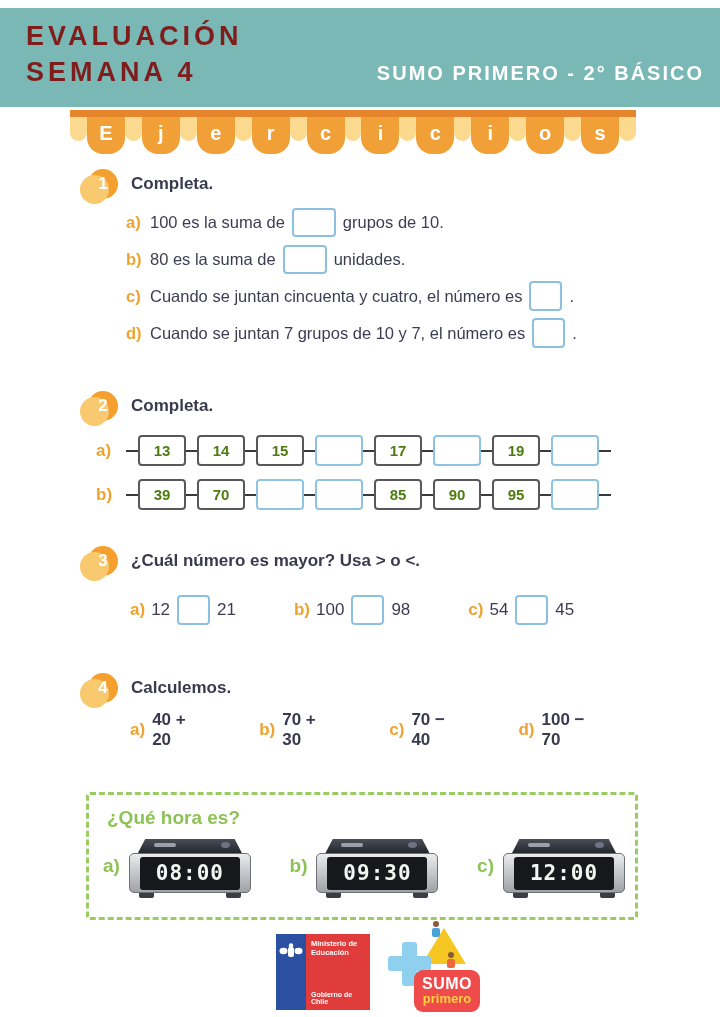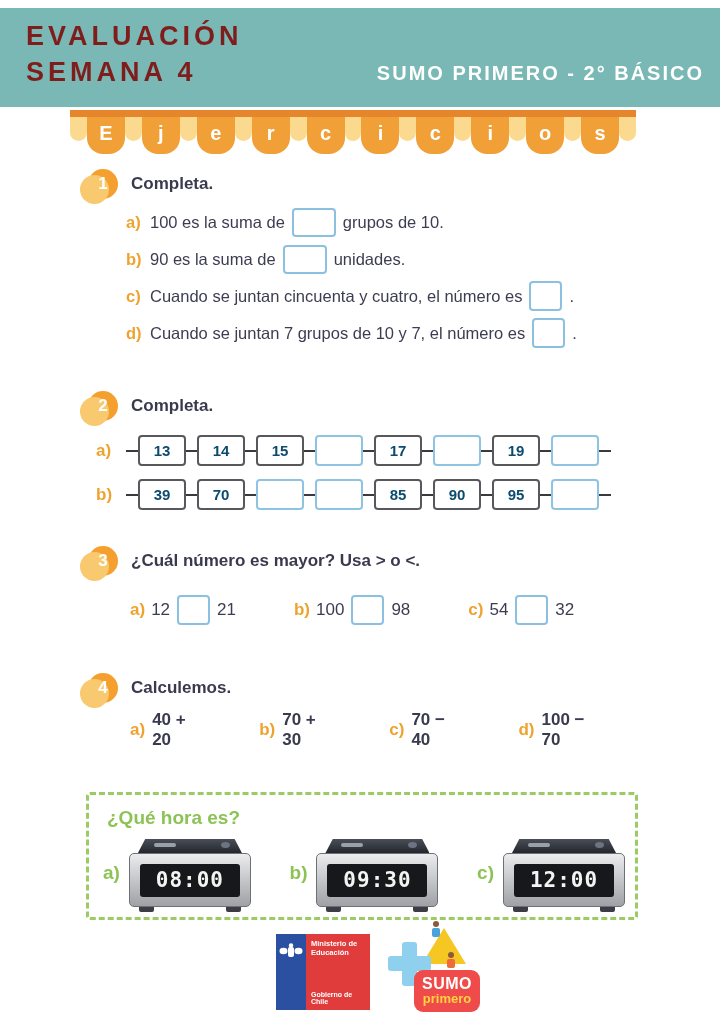--- a/index.html
+++ b/index.html
@@ -54,21 +54,21 @@
   .abox.sm { width:33px; height:30px; }
 
   
   .seq-row { display:flex; align-items:center; margin-left:8px; margin-top:13px; }
   .seq-label { color:#efa32f; font-weight:bold; font-size:17px; width:30px; flex:none; }
   .seq-dash { width:12px; height:2px; background:#3a3a3e; flex:none; }
   .seq-conn { width:11px; height:2px; background:#3a3a3e; flex:none; }
   .seq-cell {
     width:48px; height:31px; flex:none; border-radius:4px; background:#fff;
     display:flex; align-items:center; justify-content:center;
-    font-size:15px; font-weight:bold; color:#0c4a6e;
+    font-size:15px; font-weight:bold; color:#4d7c0f;
   }
   .seq-cell.filled { border:2px solid #58585c; }
   .seq-cell.empty  { border:2px solid #8fc3e2; }
 
   
   .cmp-row { display:flex; align-items:center; margin-left:42px; margin-top:18px; font-size:17px; }
   .cmp { display:flex; align-items:center; margin-right:58px; }
   .cmp-label { color:#efa32f; font-weight:bold; margin-right:6px; }
 
   
@@ -104,21 +104,21 @@
   }
   .clock-top::before {
     content:""; position:absolute; left:16px; top:4px; width:22px; height:4px;
     background:#9aa0aa; border-radius:2px;
   }
   .clock-top::after {
     content:""; position:absolute; right:12px; top:3px; width:9px; height:6px;
     background:#6d7380; border-radius:50%;
   }
   .clock-body {
-    height:54px; background:linear-gradient(180deg,#ececee 0%,#c9cacd 45%,#9fa1a6 100%);
+    height:40px; background:linear-gradient(180deg,#ececee 0%,#c9cacd 45%,#9fa1a6 100%);
     border:1px solid #6e7077; border-radius:5px;
     display:flex; align-items:center; justify-content:center;
   }
   .clock-screen {
     width:100px; height:33px; background:#17181c; border-radius:3px;
     display:flex; align-items:center; justify-content:center;
     color:#f4f4f2; font-family:"DejaVu Sans Mono", monospace;
     font-weight:bold; font-size:21px; letter-spacing:1px;
   }
   .clock::before, .clock::after {
@@ -203,21 +203,21 @@
     <div class="sec-title">Completa.</div>
   </div>
   <div class="item">
     <span class="item-label">a)</span>
     <span>100 es la suma de</span>
     <span class="abox"></span>
     <span>grupos de 10.</span>
   </div>
   <div class="item">
     <span class="item-label">b)</span>
-    <span>90 es la suma de</span>
+    <span>80 es la suma de</span>
     <span class="abox"></span>
     <span>unidades.</span>
   </div>
   <div class="item">
     <span class="item-label">c)</span>
     <span>Cuando se juntan cincuenta y cuatro, el número es</span>
     <span class="abox sm"></span>
     <span>.</span>
   </div>
   <div class="item">
@@ -290,21 +290,21 @@
     <div class="cmp">
       <span class="cmp-label">b)</span>
       <span>100</span>
       <span class="abox sm"></span>
       <span>98</span>
     </div>
     <div class="cmp">
       <span class="cmp-label">c)</span>
       <span>54</span>
       <span class="abox sm"></span>
-      <span>32</span>
+      <span>45</span>
     </div>
   </div>
 </div>
 
 <div class="section" style="top:672px;">
   <div class="sec-head">
     <div class="badge">4</div>
     <div class="sec-title">Calculemos.</div>
   </div>
   <div class="ops-row">

